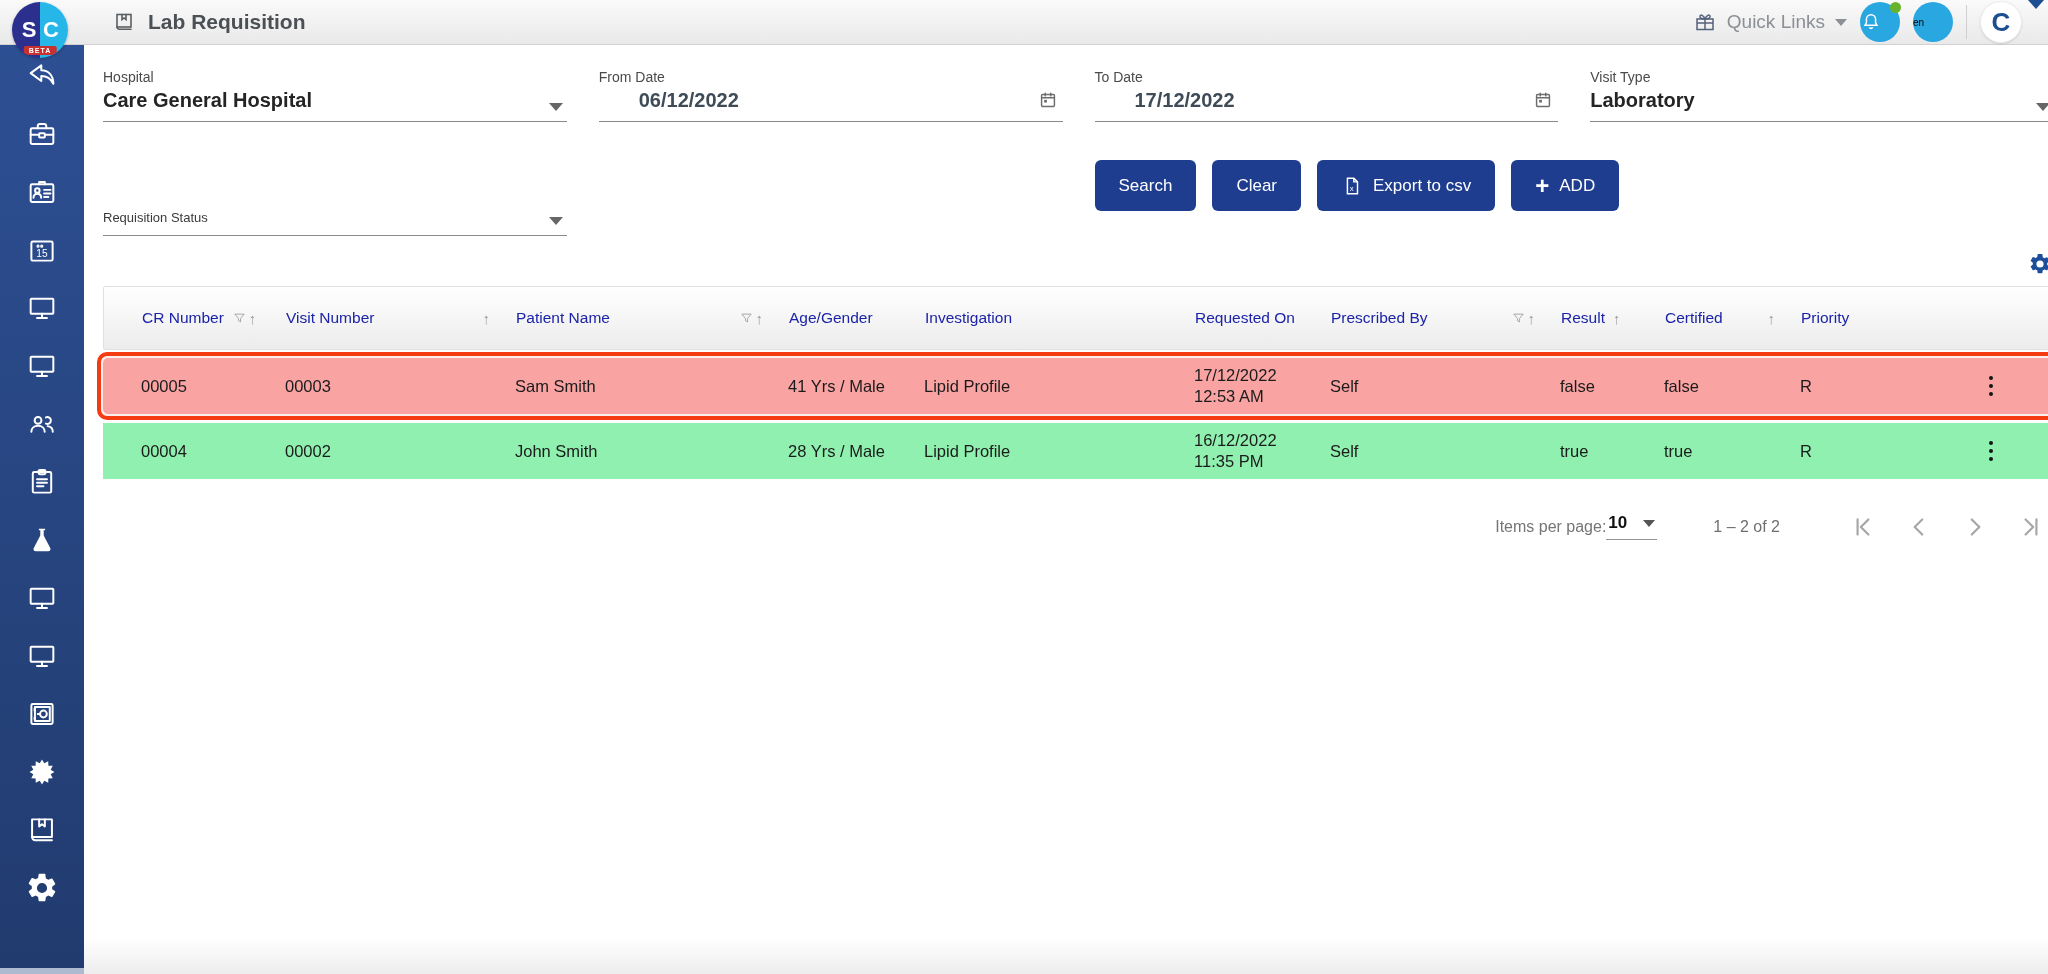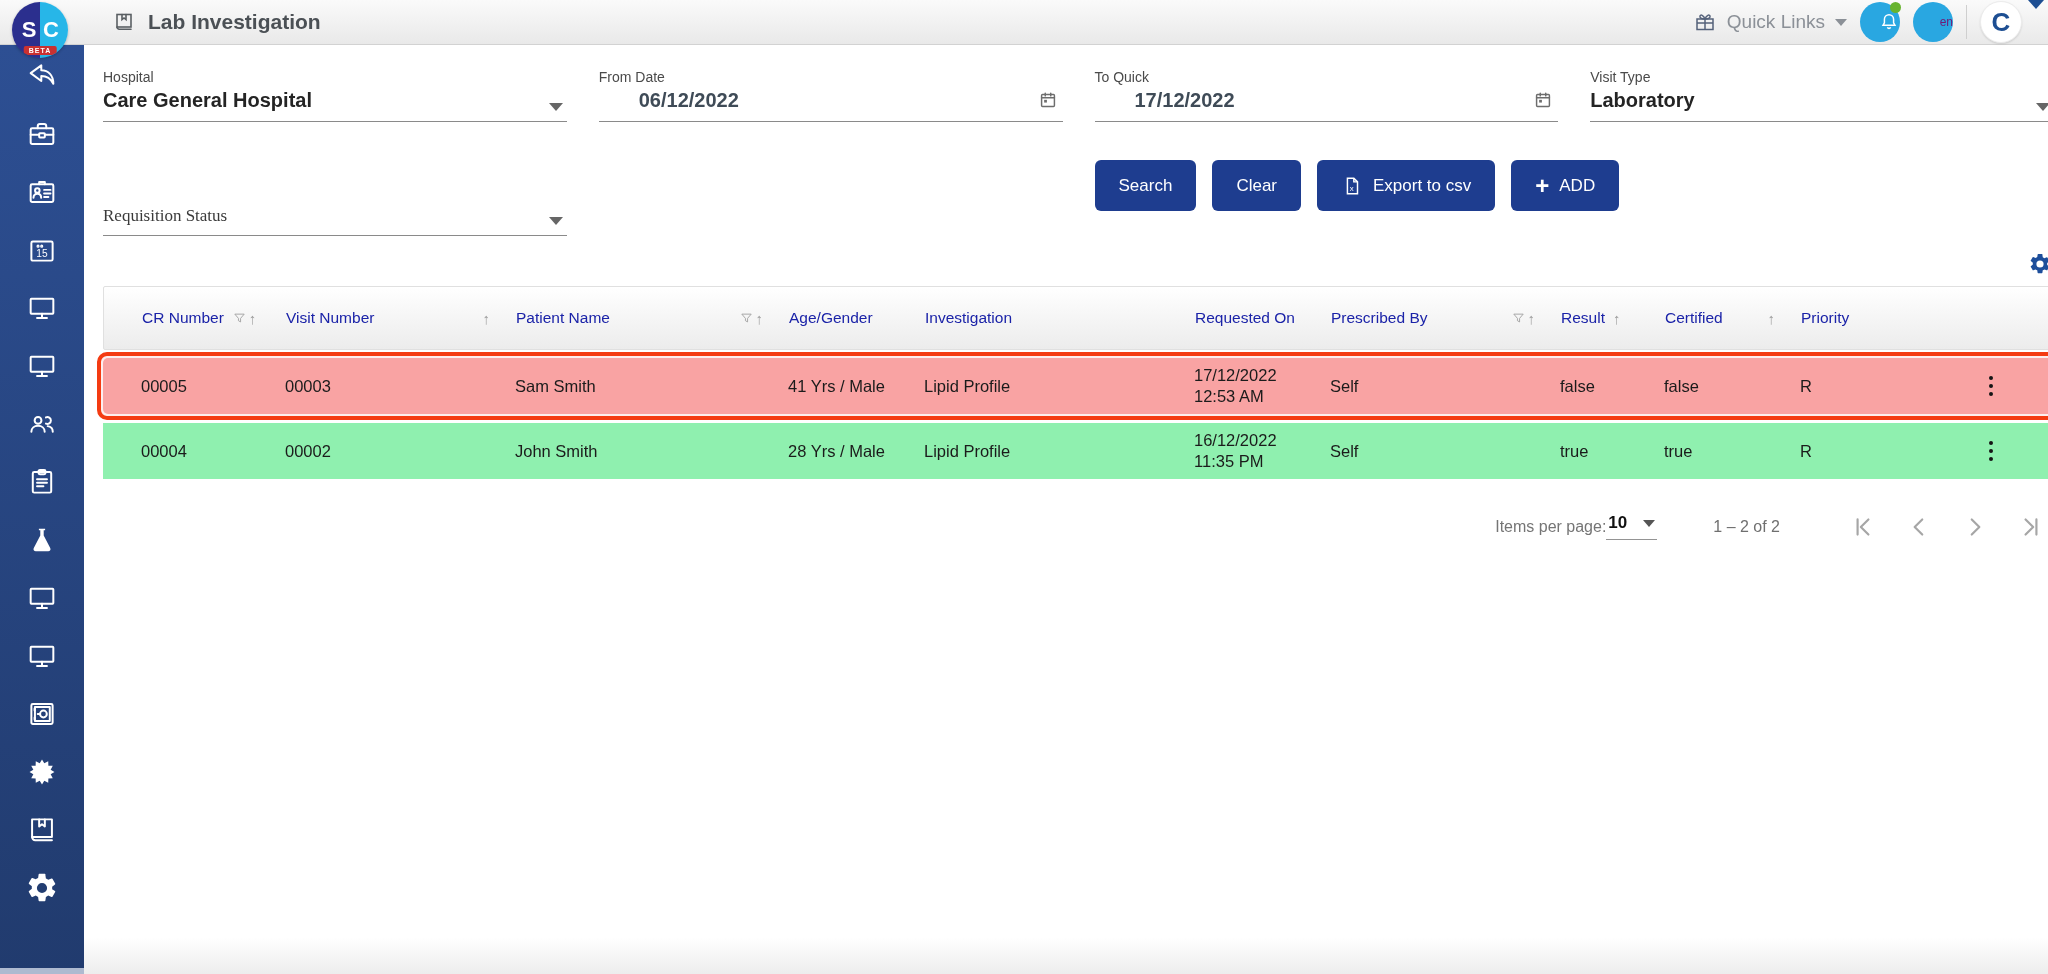--- a/index.html
+++ b/index.html
@@ -19,22 +19,22 @@
   .beta { position: absolute; left: 50%; transform: translateX(-50%); bottom: 3px;
     background: #c93131; color: #fff; font-size: 7px; font-weight: bold; padding: 1px 5px;
     border-radius: 2px; letter-spacing: 1px; }
   .title-group { display: flex; align-items: center; gap: 12px; margin-left: 112px; }
   .page-title { font-size: 21px; font-weight: bold; color: #4b5055; }
   .topbar-right { margin-left: auto; display: flex; align-items: center; gap: 13px; padding-right: 26px; }
   .quick-links { display: flex; align-items: center; gap: 10px; color: #8b9097; font-size: 19px; cursor: pointer; }
   .caret { width: 0; height: 0; border-left: 6px solid transparent; border-right: 6px solid transparent;
     border-top: 7px solid #8b9097; display: inline-block; }
   .round-btn { width: 40px; height: 40px; border-radius: 50%; background: #29a7e1; border: none;
-    display: flex; align-items: center; justify-content: flex-end; position: relative;
-    color: #701a75; font-size: 12px; cursor: pointer; }
+    display: flex; align-items: center; justify-content: flex-start; position: relative;
+    color: #000000; font-size: 10px; cursor: pointer; }
   .green-dot { position: absolute; top: 0px; right: -1px; width: 11px; height: 11px;
     border-radius: 50%; background: #67b32e; }
   .v-div { width: 1px; height: 34px; background: #cfcfcf; }
   .brand-circle { width: 42px; height: 42px; border-radius: 50%; background: #fff;
     border: 1px solid #ececec; box-shadow: 0 1px 2px rgba(0,0,0,.12);
     display: flex; align-items: center; justify-content: center;
     color: #1d4e92; font-weight: bold; font-size: 26px; }
   .corner-caret { position: absolute; right: 4px; top: 0px; width: 0; height: 0;
     border-left: 8px solid transparent; border-right: 8px solid transparent;
     border-top: 9px solid #1d4e92; }
@@ -57,21 +57,21 @@
   .field { position: relative; border-bottom: 1px solid #8a8a8a; padding-bottom: 9px; }
   .f-label { font-size: 14px; color: #4a4a4a; display: block; margin-bottom: 4px; }
   .f-value { font-size: 20px; font-weight: bold; color: #242424; }
   .f-value.date { color: #3f4b57; margin-left: 40px; }
   .f-right { position: absolute; right: 4px; bottom: 10px; display: flex; align-items: center; }
   .sel-caret { width: 0; height: 0; border-left: 7px solid transparent; border-right: 7px solid transparent;
     border-top: 8px solid #666; }
   .mini-ico svg { width: 22px; height: 22px; stroke: #6d6d6d; fill: none; stroke-width: 1.6; stroke-linecap: round; }
 
   .filters-2 { display: grid; grid-template-columns: repeat(4, 1fr); gap: 32px; margin-top: 38px; align-items: end; }
-  .status-field .f-placeholder { font-size: 17px; color: #3a3a3a; font-family: Liberation Serif, serif; }
+  .status-field .f-placeholder { font-size: 13px; color: #3a3a3a; }
   .search-field input { border: none; outline: none; width: 85%; font-size: 17px; background: transparent;
     font-family: "Liberation Sans", sans-serif; color: #333; }
   .search-field input::placeholder { color: #c9c9c9; }
   .btn-row { grid-column: 3 / 5; display: flex; gap: 16px; align-self: end; margin-bottom: 25px; }
   .btn { background: #1e3d8f; color: #fff; border: none; border-radius: 6px; height: 51px;
     padding: 0 24px; font-size: 17px; font-family: Liberation Sans, sans-serif;
     display: flex; align-items: center; gap: 10px; cursor: pointer; }
   .btn svg { width: 22px; height: 22px; stroke: #fff; fill: none; stroke-width: 1.6; }
   .btn .plus { font-size: 24px; font-weight: bold; line-height: 1; }
 
@@ -222,21 +222,21 @@
     <div class="half l">S</div>
     <div class="half r">C</div>
     <div class="beta">BETA</div>
   </div>
   <div class="title-group">
     <span class="mini-ico" style="display:flex">
       <svg style="stroke:#5a5f63;width:24px;height:24px;fill:none;stroke-width:1.6">
           <use href="#i-book"></use>
         </svg>
     </span>
-    <h1 class="page-title">Lab Investigation</h1>
+    <h1 class="page-title">Lab Requisition</h1>
   </div>
   <div class="topbar-right">
     <div class="quick-links">
       <svg style="width:24px;height:24px;stroke:#54617a;fill:none;stroke-width:1.5">
           <use href="#i-gift"></use>
         </svg>
       <span>Quick Links</span>
       <span class="caret"></span>
     </div>
     <button class="round-btn">
@@ -348,21 +348,21 @@
     <div class="field">
       <span class="f-label">From Date</span>
       <span class="f-value date">06/12/2022</span>
       <span class="f-right mini-ico">
           <svg>
             <use href="#i-dateico"></use>
           </svg>
         </span>
     </div>
     <div class="field">
-      <span class="f-label">To Quick</span>
+      <span class="f-label">To Date</span>
       <span class="f-value date">17/12/2022</span>
       <span class="f-right mini-ico">
           <svg>
             <use href="#i-dateico"></use>
           </svg>
         </span>
     </div>
     <div class="field">
       <span class="f-label">Visit Type</span>
       <span class="f-value">Laboratory</span>

